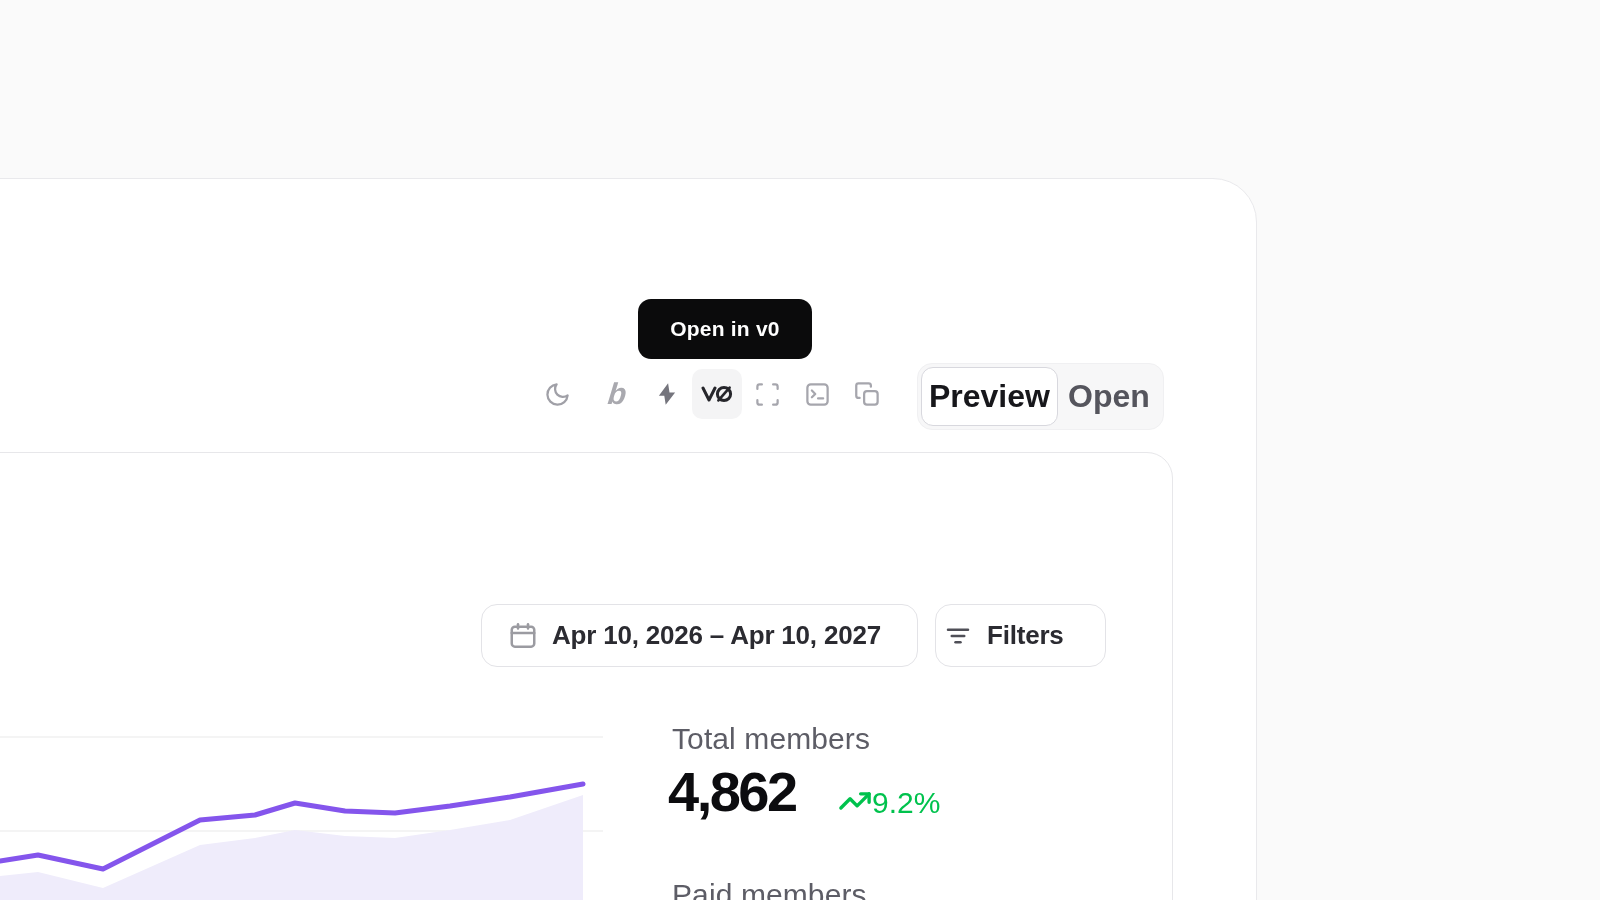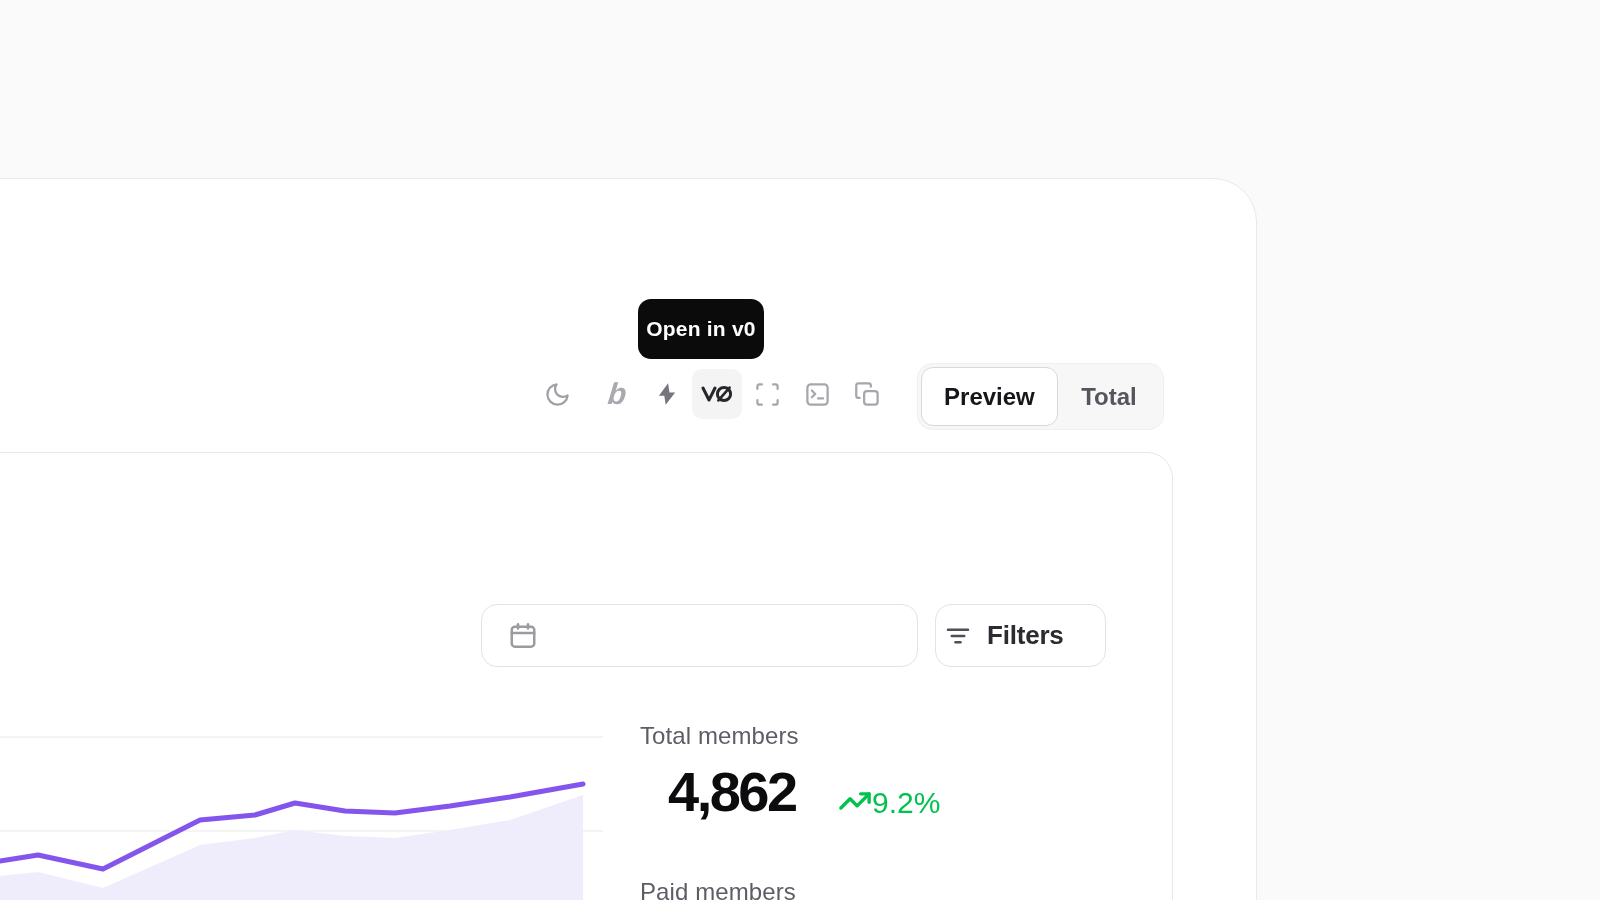--- a/index.html
+++ b/index.html
@@ -21,21 +21,21 @@
 
   
   .card {
     position:absolute; left:-40px; top:452px; width:1213px; height:560px;
     background:#ffffff; border:1px solid #e7e7ea;
     border-radius:0 26px 0 0;
   }
 
   
   .tooltip {
-    position:absolute; left:638px; top:299px; width:126px; height:60px;
+    position:absolute; left:638px; top:299px; width:174px; height:60px;
     background:#0b0b0c; border-radius:13px;
     display:flex; align-items:center; justify-content:center;
     color:#ffffff; font-size:21px; font-weight:700; letter-spacing:0.2px;
   }
 
   
   .icon-btn {
     position:absolute; top:369px; width:50px; height:50px;
     display:flex; align-items:center; justify-content:center;
     border-radius:10px; background:transparent;
@@ -47,40 +47,40 @@
   }
 
   
   .segmented {
     position:absolute; left:917px; top:363px; width:247px; height:67px;
     background:#f7f7f8; border:1px solid #f0f0f2; border-radius:15px;
     display:flex; align-items:stretch; padding:3px;
   }
   .seg-btn {
     flex:1.32; display:flex; align-items:center; justify-content:center;
-    font-size:24px; font-weight:700; color:#17171b;
+    font-size:32px; font-weight:700; color:#17171b;
     background:#ffffff; border:1.5px solid #d8d8de; border-radius:12px;
   }
   .seg-btn.inactive {
     flex:1; background:transparent; border:none; color:#55555d;
   }
 
   
   .pill {
     position:absolute; top:604px; height:63px;
     background:#ffffff; border:1px solid #e3e3e7; border-radius:16px;
     display:flex; align-items:center; gap:14px; padding:0 26px;
     font-size:26px; font-weight:700; color:#2b2b31; letter-spacing:-0.2px;
   }
   .pill.date { left:481px; width:437px; }
   .pill.filters { left:935px; width:171px;padding-left:7px; }
 
   
   .stat-label {
-    position:absolute; left:640px; font-size:24px; color:#5d5d66;
+    position:absolute; left:672px; font-size:30px; color:#5d5d66;
     letter-spacing:0.1px;
   }
   .stat-label.total { top:722px; }
   .stat-label.paid  { top:878px; }
   .stat-value {
     position:absolute; left:668px; top:764px;
     font-size:56px; font-weight:700; color:#0c0c0f; letter-spacing:-2.5px;
     line-height:1;
   }
   .delta {
@@ -151,31 +151,32 @@
 
   <div class="tooltip">
     <span>Open in v0</span>
   </div>
 
   <div class="segmented">
     <div class="seg-btn">
       <span>Preview</span>
     </div>
     <div class="seg-btn inactive">
-      <span>Total</span>
+      <span>Open</span>
     </div>
   </div>
 
   <div class="pill date">
     <svg width="30" height="30" viewBox="0 0 24 24" fill="none" stroke="#9b9ba1" stroke-width="2" stroke-linecap="round" stroke-linejoin="round">
       <rect x="3" y="4.5" width="18" height="16" rx="2.5"></rect>
       <path d="M8 2.5V6"></path>
         <path d="M16 2.5V6"></path>
         <path d="M3 9.5h18"></path>
     </svg>
+    <span>Apr 10, 2026 – Apr 10, 2027</span>
   </div>
   <div class="pill filters">
     <svg width="30" height="30" viewBox="0 0 24 24" fill="none" stroke="#4f4f57" stroke-width="2" stroke-linecap="round">
       <path d="M4 7h16"></path>
         <path d="M7 12h10"></path>
         <path d="M10 17h4"></path>
     </svg>
     <span>Filters</span>
   </div>
 

